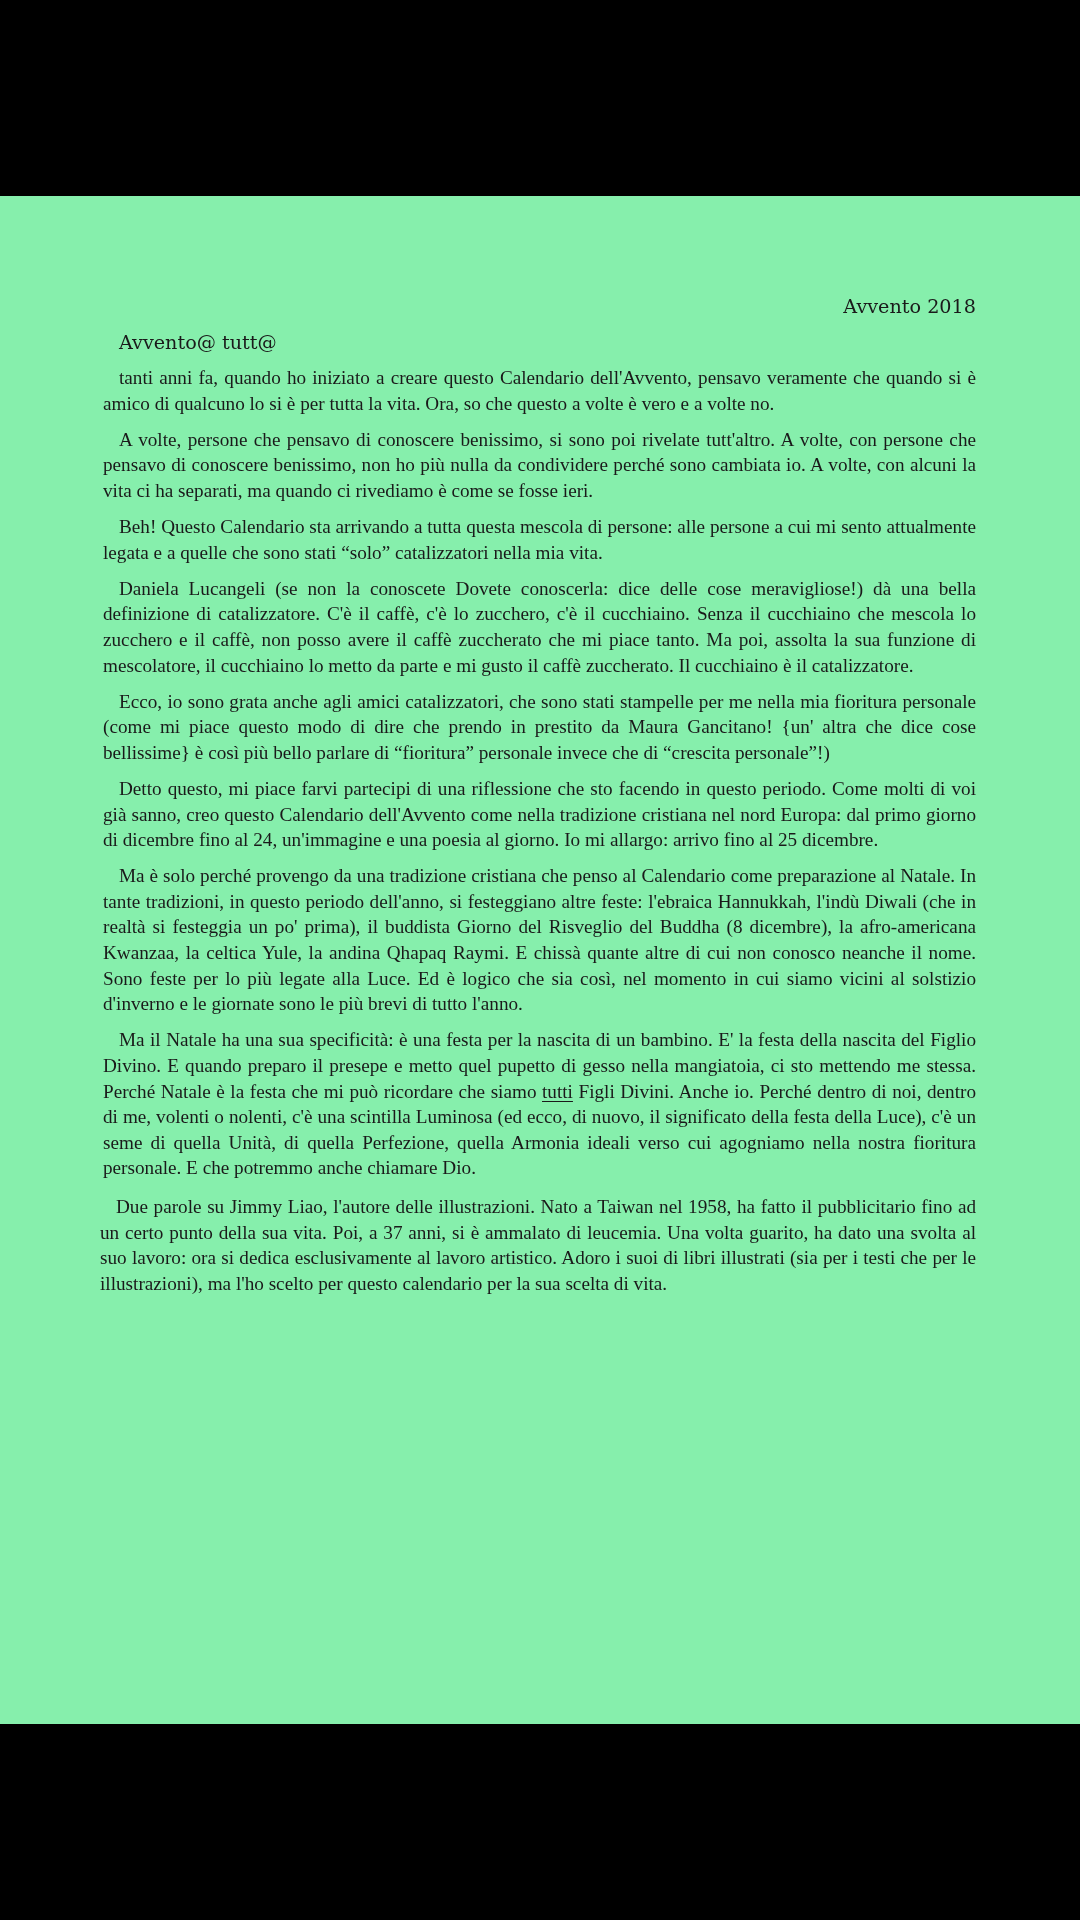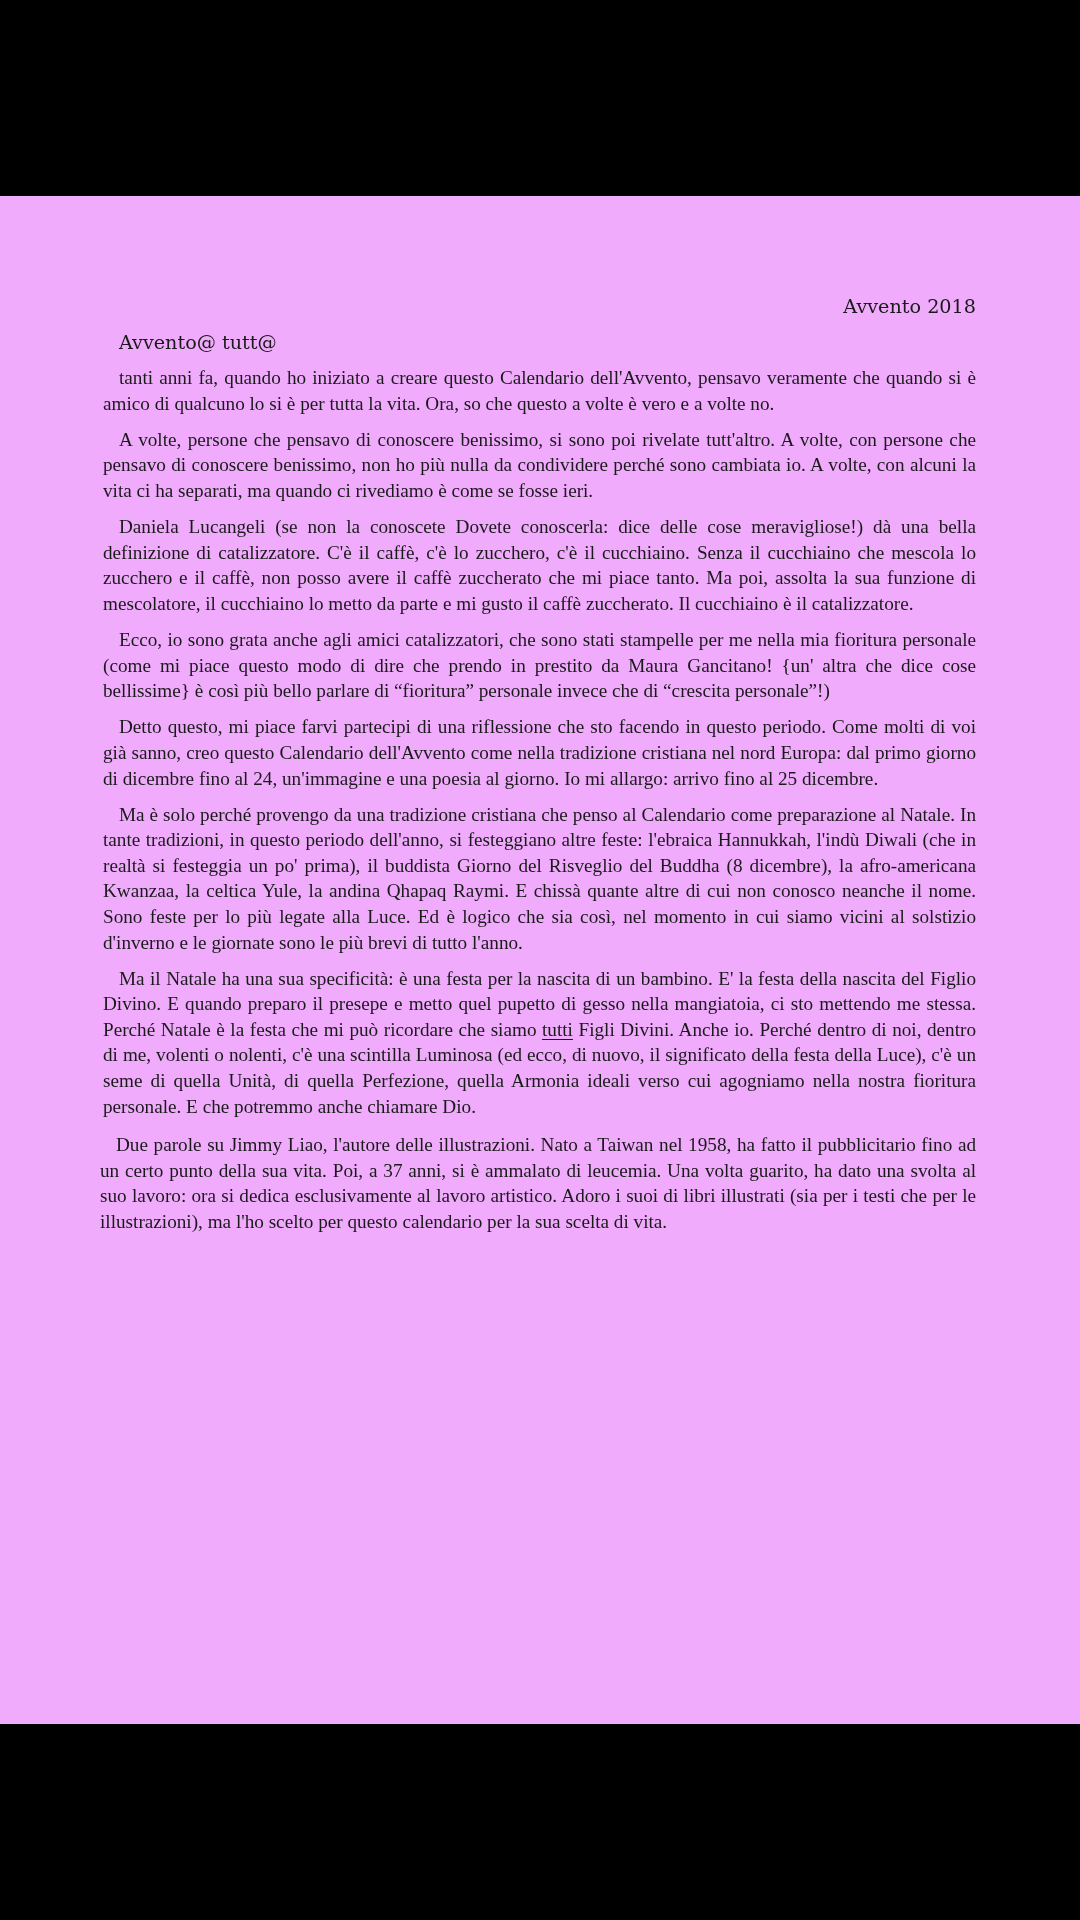--- a/index.html
+++ b/index.html
@@ -3,41 +3,42 @@
 <meta charset="utf-8">
 <style>
   html, body { margin: 0; padding: 0; }
   body {
     width: 1080px; height: 1920px; background: #000000;
     position: relative; overflow: hidden;
     font-family: "DejaVu Serif", serif;
   }
   .page {
     position: absolute; left: 0; top: 196px; width: 1080px; height: 1528px;
-    background: #f0abfc;
+    background: #86efac;
   }
   .content {
     position: absolute; left: 103px; top: 98px; width: 873px;
     color: #1a1a1a; font-size: 19.2px; line-height: 25.6px;
   }
   .dateline { text-align: right; margin: 0 0 10px 0; }
   .greeting { margin: 0 0 10px 0; text-indent: 16px; }
   .para { margin: 0 0 10.5px 0; text-align: justify; text-indent: 16px; font-family: Liberation Serif, serif; }
   .para.last { margin-left: -3px; margin-right: 0; margin-top: 13px; }
   .u { text-decoration: underline; text-underline-offset: 3px; }
 </style>
 </head>
 <body>
 
 <div class="page">
   <div class="content">
     <p class="dateline">Avvento 2018</p>
     <p class="greeting">Avvento@ tutt@</p>
     <p class="para">tanti anni fa, quando ho iniziato a creare questo Calendario dell'Avvento, pensavo veramente che quando si è amico di qualcuno lo si è per tutta la vita. Ora, so che questo a volte è vero e a volte no.</p>
     <p class="para">A volte, persone che pensavo di conoscere benissimo, si sono poi rivelate tutt'altro. A volte, con persone che pensavo di conoscere benissimo, non ho più nulla da condividere perché sono cambiata io. A volte, con alcuni la vita ci ha separati, ma quando ci rivediamo è come se fosse ieri.</p>
+    <p class="para">Beh! Questo Calendario sta arrivando a tutta questa mescola di persone: alle persone a cui mi sento attualmente legata e a quelle che sono stati “solo” catalizzatori nella mia vita.</p>
     <p class="para">Daniela Lucangeli (se non la conoscete Dovete conoscerla: dice delle cose meravigliose!) dà una bella definizione di catalizzatore. C'è il caffè, c'è lo zucchero, c'è il cucchiaino. Senza il cucchiaino che mescola lo zucchero e il caffè, non posso avere il caffè zuccherato che mi piace tanto. Ma poi, assolta la sua funzione di mescolatore, il cucchiaino lo metto da parte e mi gusto il caffè zuccherato. Il cucchiaino è il catalizzatore.</p>
     <p class="para">Ecco, io sono grata anche agli amici catalizzatori, che sono stati stampelle per me nella mia fioritura personale (come mi piace questo modo di dire che prendo in prestito da Maura Gancitano! {un' altra che dice cose bellissime} è così più bello parlare di “fioritura” personale invece che di “crescita personale”!)</p>
     <p class="para">Detto questo, mi piace farvi partecipi di una riflessione che sto facendo in questo periodo. Come molti di voi già sanno, creo questo Calendario dell'Avvento come nella tradizione cristiana nel nord Europa: dal primo giorno di dicembre fino al 24, un'immagine e una poesia al giorno. Io mi allargo: arrivo fino al 25 dicembre.</p>
     <p class="para">Ma è solo perché provengo da una tradizione cristiana che penso al Calendario come preparazione al Natale. In tante tradizioni, in questo periodo dell'anno, si festeggiano altre feste: l'ebraica Hannukkah, l'indù Diwali (che in realtà si festeggia un po' prima), il buddista Giorno del Risveglio del Buddha (8 dicembre), la afro-americana Kwanzaa, la celtica Yule, la andina Qhapaq Raymi. E chissà quante altre di cui non conosco neanche il nome. Sono feste per lo più legate alla Luce. Ed è logico che sia così, nel momento in cui siamo vicini al solstizio d'inverno e le giornate sono le più brevi di tutto l'anno.</p>
     <p class="para"><span>Ma il Natale ha una sua specificità: è una festa per la nascita di un bambino. E' la festa della nascita del Figlio Divino. E quando preparo il presepe e metto quel pupetto di gesso nella mangiatoia, ci sto mettendo me stessa. Perché Natale è la festa che mi può ricordare che siamo </span><span class="u">tutti</span><span> Figli Divini. Anche io. Perché dentro di noi, dentro di me, volenti o nolenti, c'è una scintilla Luminosa (ed ecco, di nuovo, il significato della festa della Luce), c'è un seme di quella Unità, di quella Perfezione, quella Armonia ideali verso cui agogniamo nella nostra fioritura personale. E che potremmo anche chiamare Dio.</span></p>
     <p class="para last">Due parole su Jimmy Liao, l'autore delle illustrazioni. Nato a Taiwan nel 1958, ha fatto il pubblicitario fino ad un certo punto della sua vita. Poi, a 37 anni, si è ammalato di leucemia. Una volta guarito, ha dato una svolta al suo lavoro: ora si dedica esclusivamente al lavoro artistico. Adoro i suoi di libri illustrati (sia per i testi che per le illustrazioni), ma l'ho scelto per questo calendario per la sua scelta di vita.</p>
   </div>
 </div>
 
 </body></html>

